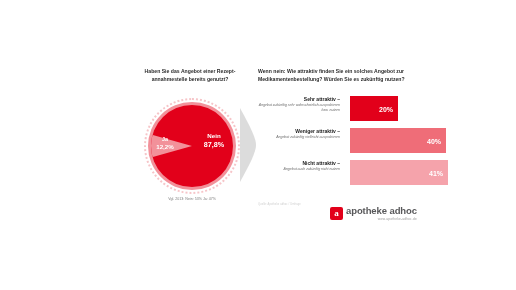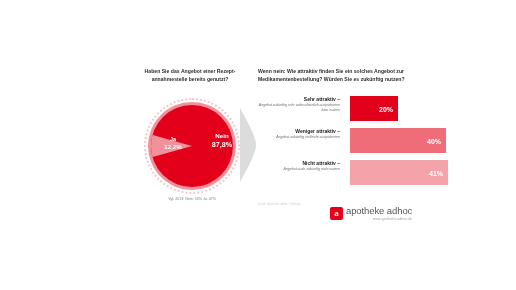--- a/index.html
+++ b/index.html
@@ -77,21 +77,20 @@
     left:0;top:0;width:41px;height:82px;
     background:#f2919a;
     clip-path:polygon(0% 36%, 100% 50%, 0% 64%);
   }
   .pie-lbl{
     position:absolute;
     color:#ffffff;
     text-align:center;
     line-height:1.25;
     font-weight:bold;
-    margin-left:8px;
   }
   #lbl-ja{
     left:150px;top:136px;width:30px;
     font-size:5.4px;
   }
   #lbl-ja .pct{font-size:6.2px;display:block;}
   #lbl-nein{
     left:196px;top:132px;width:36px;
     font-size:6.2px;
   }
@@ -176,21 +175,21 @@
     color:#ffffff;
     font-size:9px;
     font-weight:bold;
     line-height:13px;
     text-align:center;
     font-family:"Liberation Serif", serif;
   }
   #logo-txt{margin-left:3px;}
   #logo-name{
     font-size:9.5px;
-    font-weight:normal;
+    font-weight:bold;
     color:#58585a;
     line-height:1;
     letter-spacing:-0.1px;
   }
   #logo-url{
     font-size:3.2px;
     color:#9a9a9a;
     margin-top:1.5px;
     letter-spacing:0.2px;
     text-align:right;

